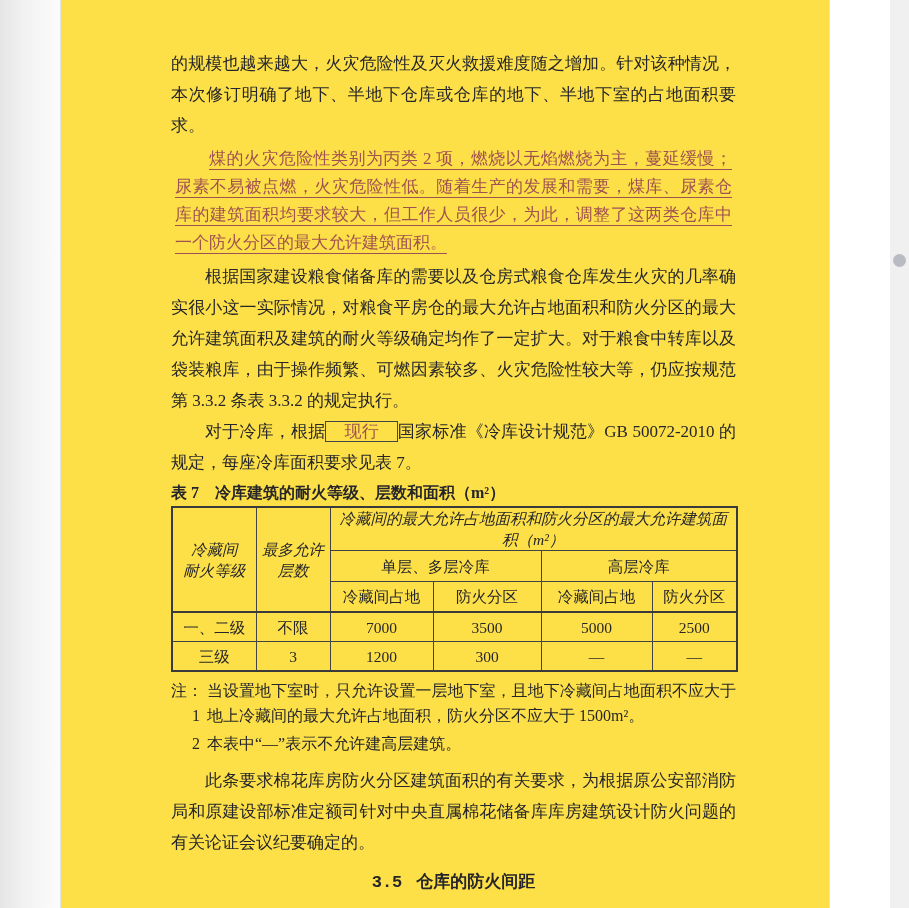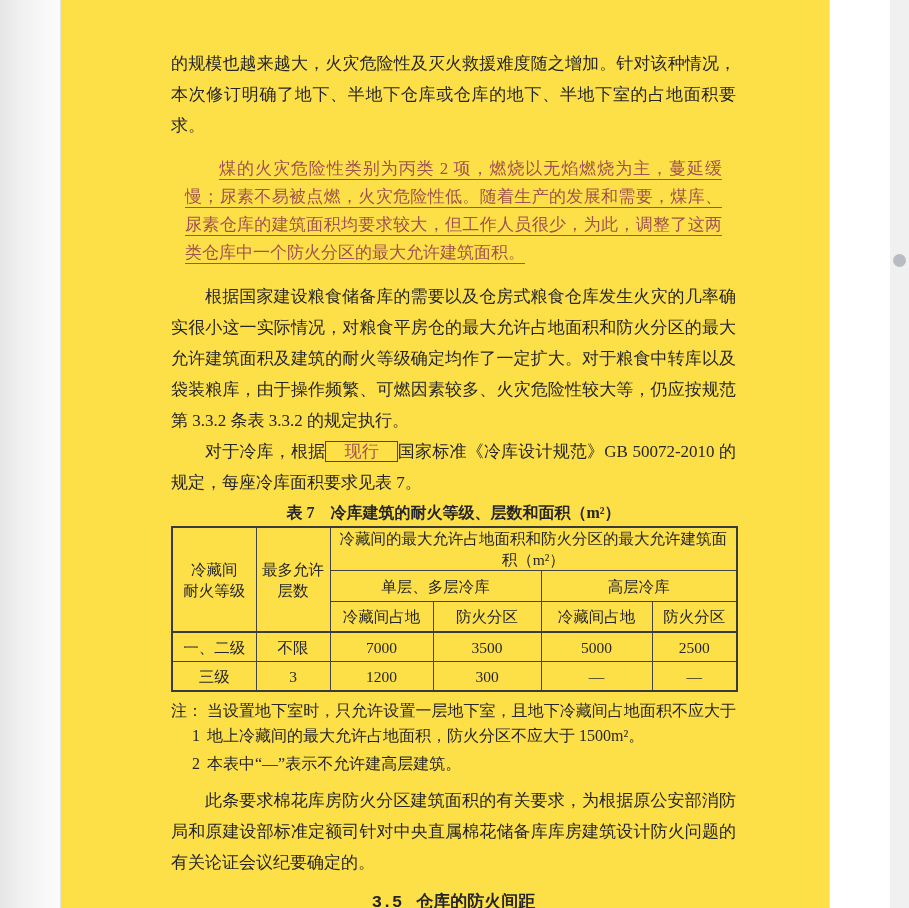--- a/index.html
+++ b/index.html
@@ -21,50 +21,50 @@
   }
   .content{
     position:relative;
     padding:48px 93px 0 110px;
     font-size:17px;line-height:31px;
     text-align:justify;
   }
   .para{margin:0;}
   .indent{text-indent:2em;}
   .red-para{
-    margin:14px;line-height:28px;text-indent:2em;
+    margin:4px;line-height:28px;text-indent:2em;
     color:#a05152;
     text-decoration:underline;
     text-decoration-color:#a05152;
     text-decoration-thickness:1px;
     text-underline-offset:5px;
   }
   .boxed-term{
     color:#a05152;
     border:1px solid #454545;
     padding:0 18px;
   }
   .tbl-caption{
     margin:4px 0 2px 0;
-    text-align:center;font-weight:bold;font-size:16px;line-height:22px;
+    font-weight:bold;font-size:16px;line-height:22px;
     text-indent:0;
   }
   table.t7{
     border-collapse:collapse;
     margin:0 auto;width:565px;
     font-size:15.5px;
     table-layout:fixed;
     border:2px solid #3a3a3a;
   }
   table.t7 td{
     border:1px solid #434343;
     text-align:center;vertical-align:middle;
     padding:0 2px;line-height:21px;
   }
-  table.t7 tr.hr1 td{height:28px;}
+  table.t7 tr.hr1 td{height:28px;font-style:italic;}
   table.t7 tr.hr2 td{height:30px;}
   table.t7 tr.hr3 td{height:29px;}
   table.t7 tr.data td{height:28px;}
   table.t7 tr.data.first td{border-top:2px solid #3a3a3a;}
   .notes{margin-top:6px;font-size:16px;line-height:25px;text-align:justify;}
   .note{display:flex;margin-bottom:3px;}
   .note .nlabel{flex:none;width:36px;text-align:right;padding-right:7px;box-sizing:border-box;}
   .note .ntext{flex:1;}
   .p-cotton{margin-top:9px;}
   .section-heading{

